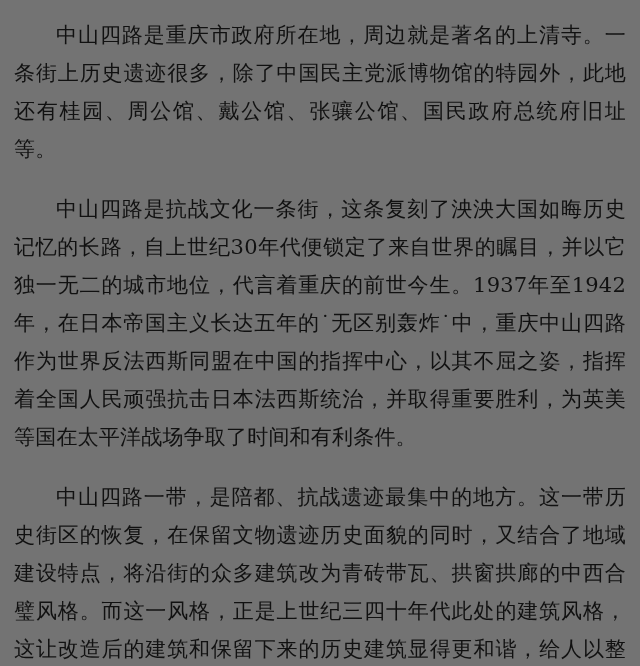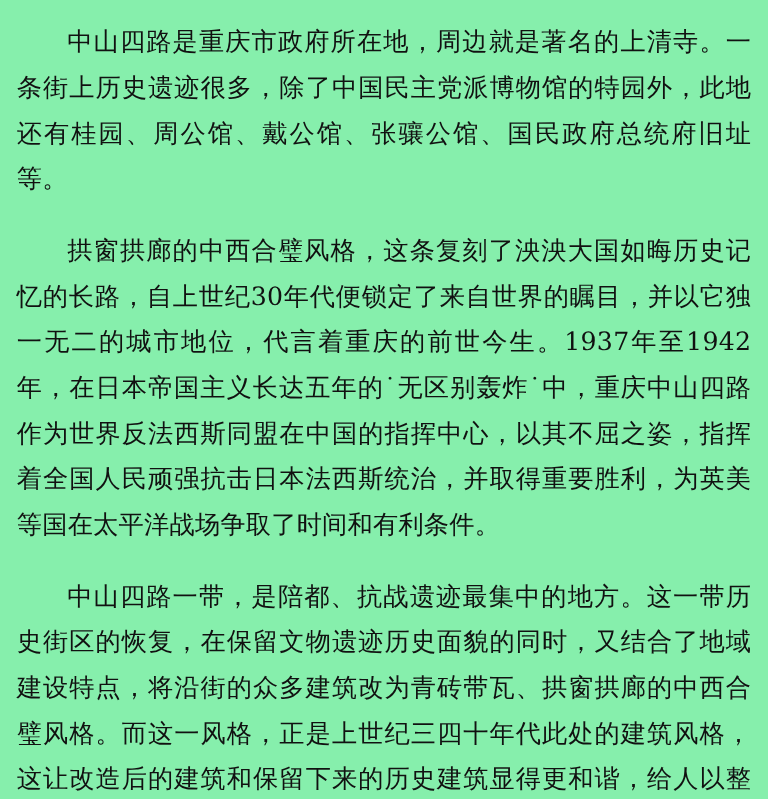--- a/index.html
+++ b/index.html
@@ -12,21 +12,21 @@
     height: 666px;
     overflow: hidden;
     font-family: "DejaVu Serif", "Liberation Serif", serif;
     color: #1a1a1a;
   }
   .page {
     box-sizing: border-box;
     width: 640px;
     height: 666px;
     padding: 16px 14px 10px 14px;
-    background: #86efac;
+    background: #737373;
   }
   .para {
     margin: 0 0 22px 0;
     font-size: 21px;
     line-height: 38px;
     text-align: justify;
     text-justify: inter-ideograph;
     text-indent: 2em;
     letter-spacing: 0.2px;
     color: #111111;
@@ -34,15 +34,15 @@
   }
   .para:last-child {
     margin-bottom: 0;
   }
 </style>
 </head>
 <body>
 
 <div class="page">
   <p class="para">中山四路是重庆市政府所在地，周边就是著名的上清寺。一条街上历史遗迹很多，除了中国民主党派博物馆的特园外，此地还有桂园、周公馆、戴公馆、张骧公馆、国民政府总统府旧址等。</p>
-  <p class="para">拱窗拱廊的中西合璧风格，这条复刻了泱泱大国如晦历史记忆的长路，自上世纪30年代便锁定了来自世界的瞩目，并以它独一无二的城市地位，代言着重庆的前世今生。1937年至1942年，在日本帝国主义长达五年的˙无区别轰炸˙中，重庆中山四路作为世界反法西斯同盟在中国的指挥中心，以其不屈之姿，指挥着全国人民顽强抗击日本法西斯统治，并取得重要胜利，为英美等国在太平洋战场争取了时间和有利条件。</p>
+  <p class="para">中山四路是抗战文化一条街，这条复刻了泱泱大国如晦历史记忆的长路，自上世纪30年代便锁定了来自世界的瞩目，并以它独一无二的城市地位，代言着重庆的前世今生。1937年至1942年，在日本帝国主义长达五年的˙无区别轰炸˙中，重庆中山四路作为世界反法西斯同盟在中国的指挥中心，以其不屈之姿，指挥着全国人民顽强抗击日本法西斯统治，并取得重要胜利，为英美等国在太平洋战场争取了时间和有利条件。</p>
   <p class="para">中山四路一带，是陪都、抗战遗迹最集中的地方。这一带历史街区的恢复，在保留文物遗迹历史面貌的同时，又结合了地域建设特点，将沿街的众多建筑改为青砖带瓦、拱窗拱廊的中西合璧风格。而这一风格，正是上世纪三四十年代此处的建筑风格，这让改造后的建筑和保留下来的历史建筑显得更和谐，给人以整齐、古朴、大气的美感。</p>
 </div>
 
 </body></html>

